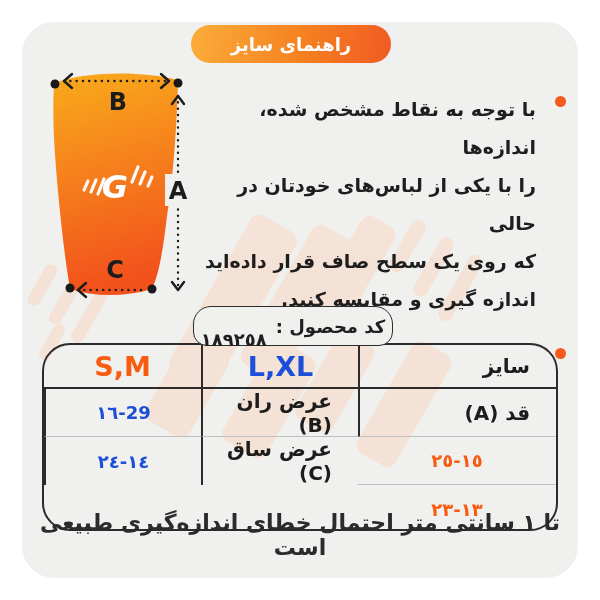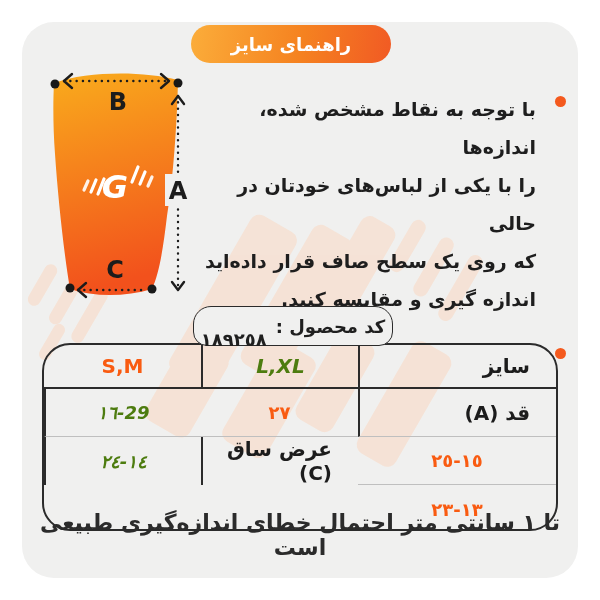--- a/index.html
+++ b/index.html
@@ -48,23 +48,23 @@
     direction:rtl;display:grid;box-sizing:border-box;
     grid-template-columns:198px 157px 157px;
     grid-template-rows:44px 48px 48px 48px;
     border:2px solid #2b2b2b;border-radius:28px;background:transparent;
   }
   .cell{display:flex;align-items:center;justify-content:center;box-sizing:border-box;font-weight:700;}
   .cell.lbl{justify-content:flex-start;padding-right:26px;color:#1c1c1c;font-size:20px;}
   .cell.col-size,.cell.col-lxl{border-left:2px solid #2b2b2b;}
   .cell.hdr{border-bottom:2px solid #2b2b2b;}
   .cell.rsep{border-bottom:1.2px solid #bfbfbf;}
-  .hdr-latin{font-size:20px;direction:ltr;}
+  .hdr-latin{font-size:27px;direction:ltr;}
   .c-orange{color:#f95b11;}
-  .c-navy{color:#4d7c0f;font-style:italic;}
+  .c-navy{color:#1d4ed8;}
   .val{font-size:18px;direction:ltr;}
   
   .footnote{
     position:absolute;left:0;right:0;bottom:18px;z-index:2;direction:rtl;
     text-align:center;color:#2b2b2b;font-size:22px;font-weight:700;
   }
 </style>
 </head>
 <body>
 
@@ -158,22 +158,22 @@
     <span style="direction:ltr;margin-top:27px;">١٨٩٢٥٨</span>
   </div>
 
   <div class="size-table">
 
     <div class="cell lbl hdr col-size">سایز</div>
     <div class="cell hdr col-lxl hdr-latin c-navy">L,XL</div>
     <div class="cell hdr hdr-latin c-orange">S,M</div>
 
     <div class="cell lbl rsep col-size">قد (A)</div>
-    <div class="cell rsep val c-orange">٢٧</div>
 
+    <div class="cell lbl rsep col-size">عرض ران (B)</div>
     <div class="cell rsep col-lxl val c-navy">١٦-29</div>
     <div class="cell rsep val c-orange">١٥-٢٥</div>
 
     <div class="cell lbl col-size">عرض ساق (C)</div>
     <div class="cell col-lxl val c-navy">١٤-٢٤</div>
     <div class="cell val c-orange">١٣-٢٣</div>
   </div>
 
   <div class="footnote">تا ١ سانتی متر احتمال خطای اندازه‌گیری طبیعی است</div>
 

